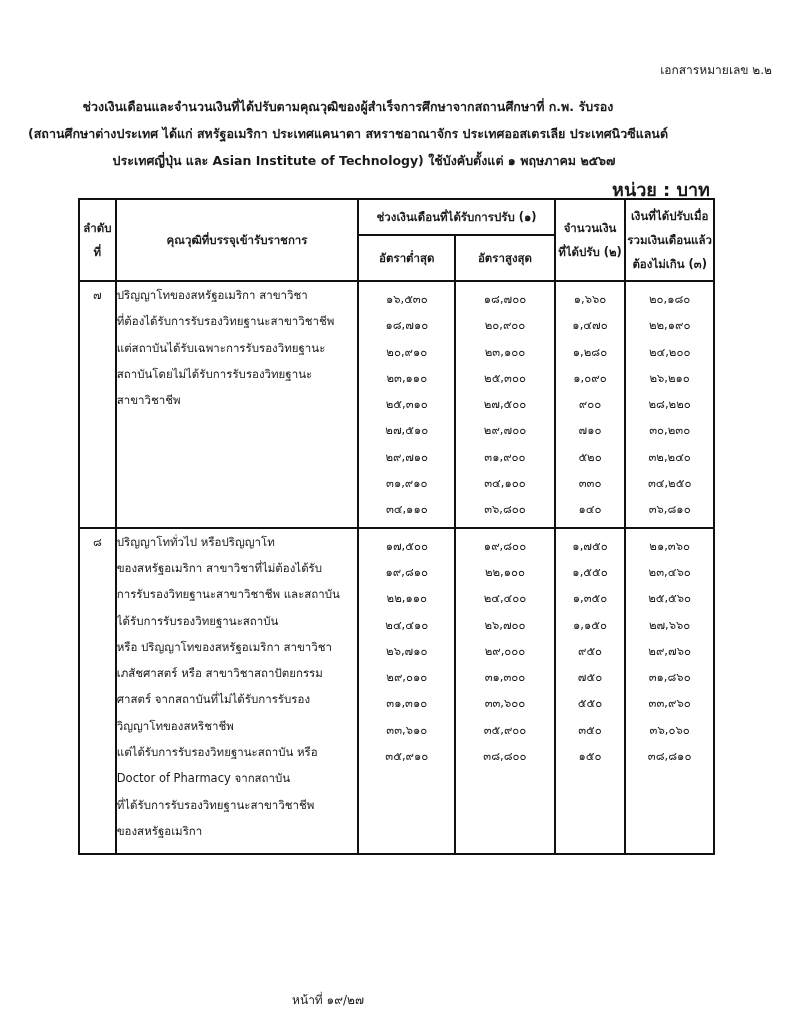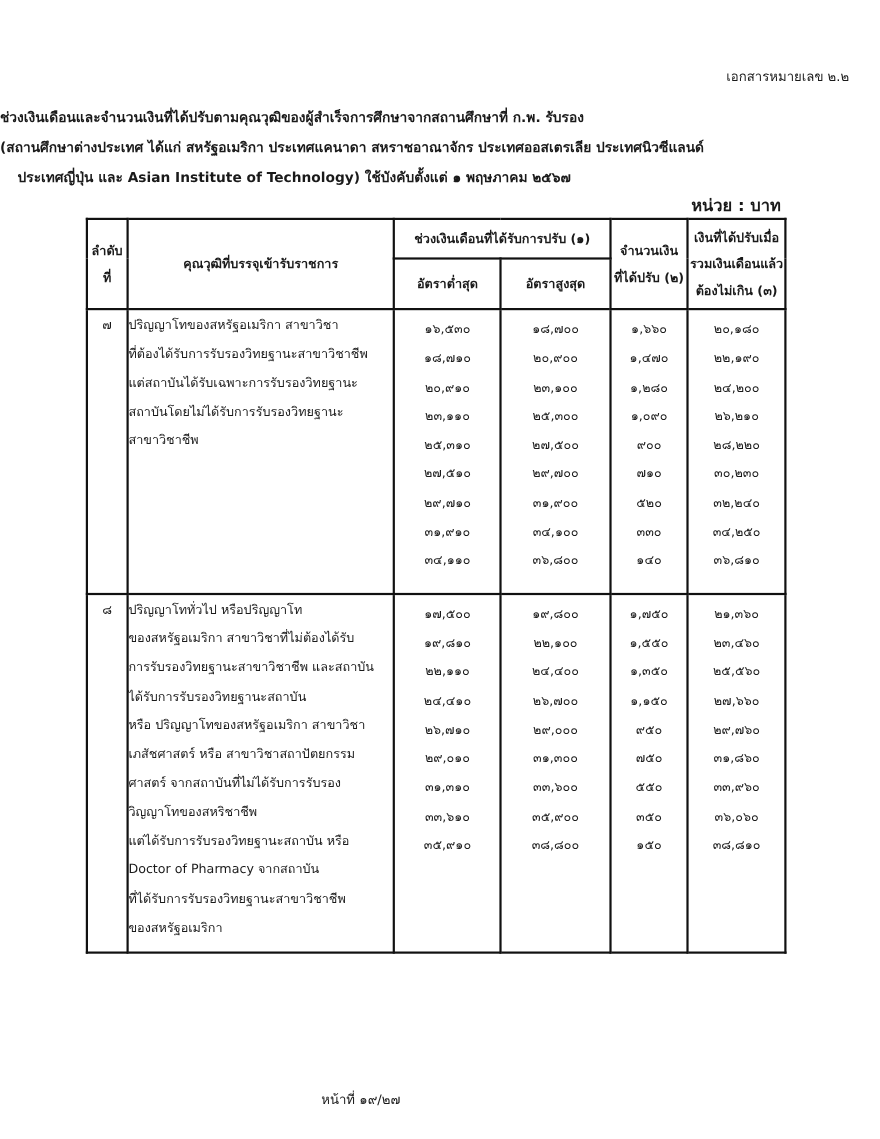--- a/index.html
+++ b/index.html
@@ -5,29 +5,29 @@
   html, body { margin:0; padding:0; background:#ffffff; }
   body {
     width:800px; height:1035px; position:relative; overflow:hidden;
     font-family: "DejaVu Sans", sans-serif; color:#1a1a1a;
   }
   .docref {
     position:absolute; right:28px; top:60px;
     font-size:12px; font-weight:normal;
   }
   .title {
-    position:absolute; left:0; width:696px; 
+    position:absolute; left:0; width:696px; text-align:center;
     font-size:12.5px; font-weight:bold; line-height:27px;
   }
   .title.l1 { top:93px; }
   .title.l2 { top:120px; }
   .title.l3 { top:147px;margin-left:16px; }
   .unit {
     position:absolute; right:90px; top:175px;
-    font-size:15px; font-weight:bold;
+    font-size:18px; font-weight:bold;
   }
   table.salary {
     position:absolute; left:78px; top:198px;
     width:637px; border-collapse:collapse;
     font-size:11.5px;
   }
   table.salary th, table.salary td {
     border:2px solid #111;
     padding:0;
   }
@@ -39,21 +39,21 @@
   col.c-min { width:107px; }
   col.c-max { width:110px; }
   col.c-adj { width:77px; }
   col.c-tot { width:59px; }
   td.num-cell { vertical-align:top; }
   td.no-cell { vertical-align:top; text-align:center; padding-top:4px; line-height:26px; }
   td.q-cell { vertical-align:top; padding:4px 4px 8px 4px; line-height:26.3px; }
   .num {
     text-align:center; line-height:26.3px;
   }
-  .numlist { padding-top:4px; padding-bottom:16px; }
+  .numlist { padding-top:4px; padding-bottom:4px; }
   .qline { display:block; white-space:nowrap; }
   .footer {
     position:absolute; left:0; width:656px; top:990px; text-align:center;
     font-size:12px;
   }
 </style>
 </head>
 <body>
 
 <div class="docref">เอกสารหมายเลข ๒.๒</div>

